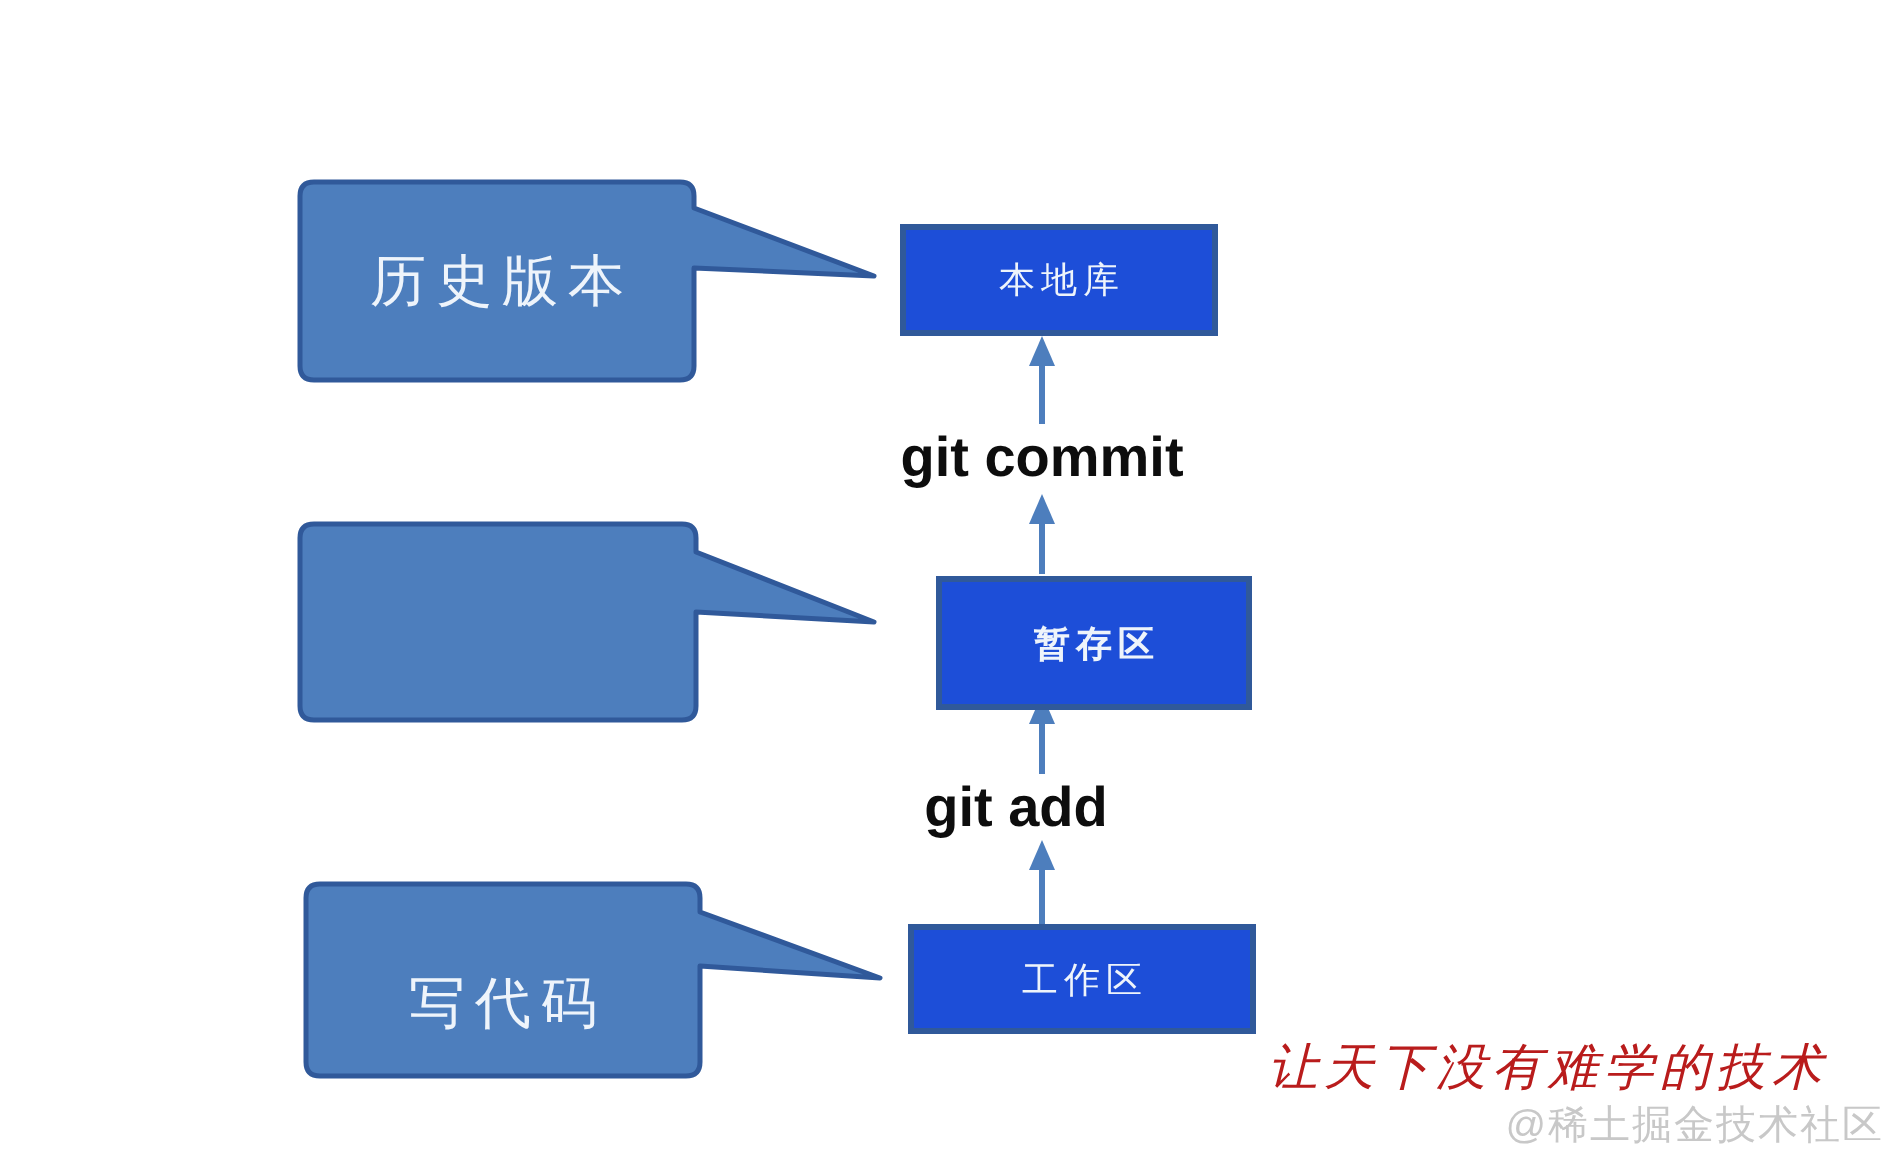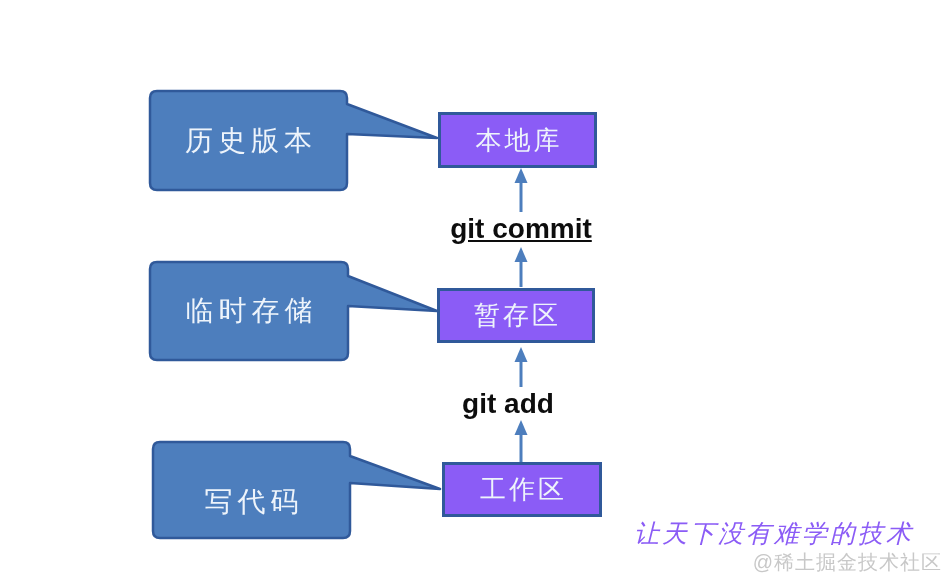--- a/index.html
+++ b/index.html
@@ -32,45 +32,46 @@
     color: #eef4fb;
     font-size: 28px;
     letter-spacing: 5px;
     text-indent: 5px;
     font-family: "Liberation Serif", serif;
     white-space: nowrap;
   }
   .node-box {
     position: absolute;
     box-sizing: border-box;
-    background: #8b5cf6;
+    background: #1d4ed8;
     border: 3px solid #30599a;
     display: flex;
     align-items: center;
     justify-content: center;
     color: #eef4fb;
-    font-size: 26px;
+    font-size: 18px;
     letter-spacing: 3px;
     text-indent: 3px;
     font-family: "Liberation Serif", serif;
     white-space: nowrap;
+    margin-left: 12px;
   }
   .command-label {
     position: absolute;
     width: 220px;
     text-align: center;
     color: #0d0d0d;
     font-size: 28px;
     font-weight: bold;
     font-family: "Liberation Sans", sans-serif;
     white-space: nowrap;
   }
   .watermark-slogan {
     position: absolute;
-    color: #8b5cf6;
+    color: #b91c1c;
     font-size: 25px;
     font-style: italic;
     letter-spacing: 3px;
     font-family: "DejaVu Serif", serif;
     white-space: nowrap;
   }
   .watermark-community {
     position: absolute;
     color: #c8c8c8;
     font-size: 20px;
@@ -109,30 +110,27 @@
 
     <g>
       <line x1="521" y1="462" x2="521" y2="433" stroke="#4d7ebd" stroke-width="3"></line>
       <polygon points="521,420 514.5,435 527.5,435" fill="#4d7ebd"></polygon>
     </g>
   </svg>
 
   <div class="overlay" style="left:150px; top:91px; width:197px; height:99px;">
     <span class="callout-label">历史版本</span>
   </div>
-  <div class="overlay" style="left:150px; top:262px; width:198px; height:98px;">
-    <span class="callout-label">临时存储</span>
-  </div>
   <div class="overlay" style="left:153px; top:442px; width:197px; height:96px;margin-top:12px;">
     <span class="callout-label">写代码</span>
   </div>
 
   <div class="node-box" style="left:438px; top:112px; width:159px; height:56px;">本地库</div>
-  <div class="node-box" style="left:437px; top:288px; width:158px; height:55px;">暂存区</div>
-  <div class="node-box" style="left:442px; top:462px; width:160px; height:55px;">工作区</div>
+  <div class="node-box" style="left:456px; top:288px; width:158px; height:67px;font-weight:bold;">暂存区</div>
+  <div class="node-box" style="left:442px; top:462px; width:174px; height:55px;">工作区</div>
 
-  <div class="command-label" style="left:411px; top:213px;text-decoration:underline;">git commit</div>
+  <div class="command-label" style="left:411px; top:213px;">git commit</div>
   <div class="command-label" style="left:398px; top:388px;">git add</div>
 
   <div class="watermark-slogan" style="right:36px; top:517px;">让天下没有难学的技术</div>
   <div class="watermark-community" style="right:8px; top:549px;">@稀土掘金技术社区</div>
 
 </div>
 
 </body></html>

